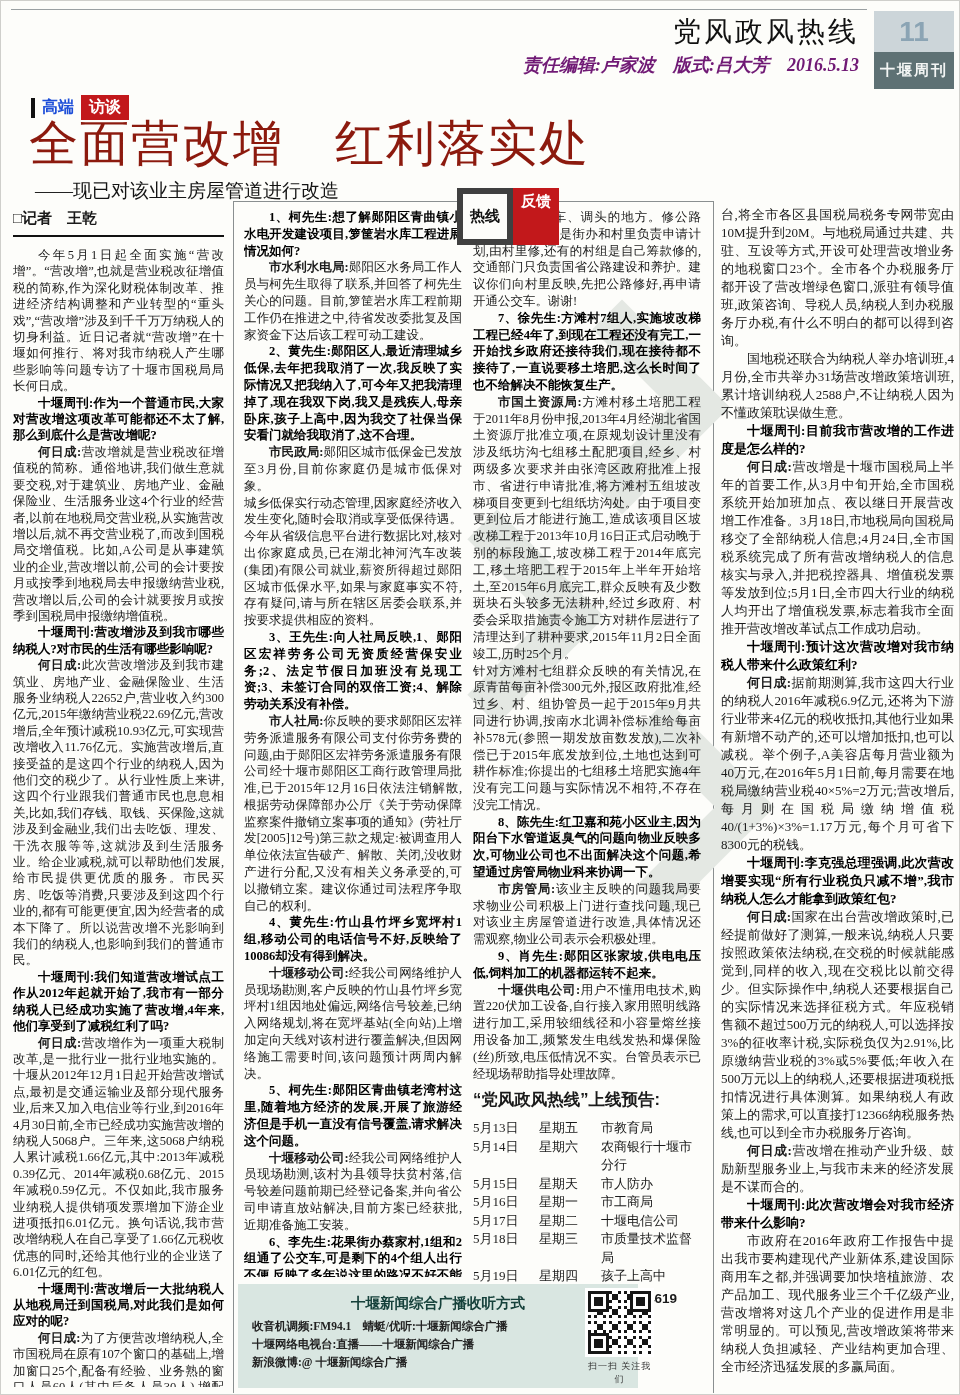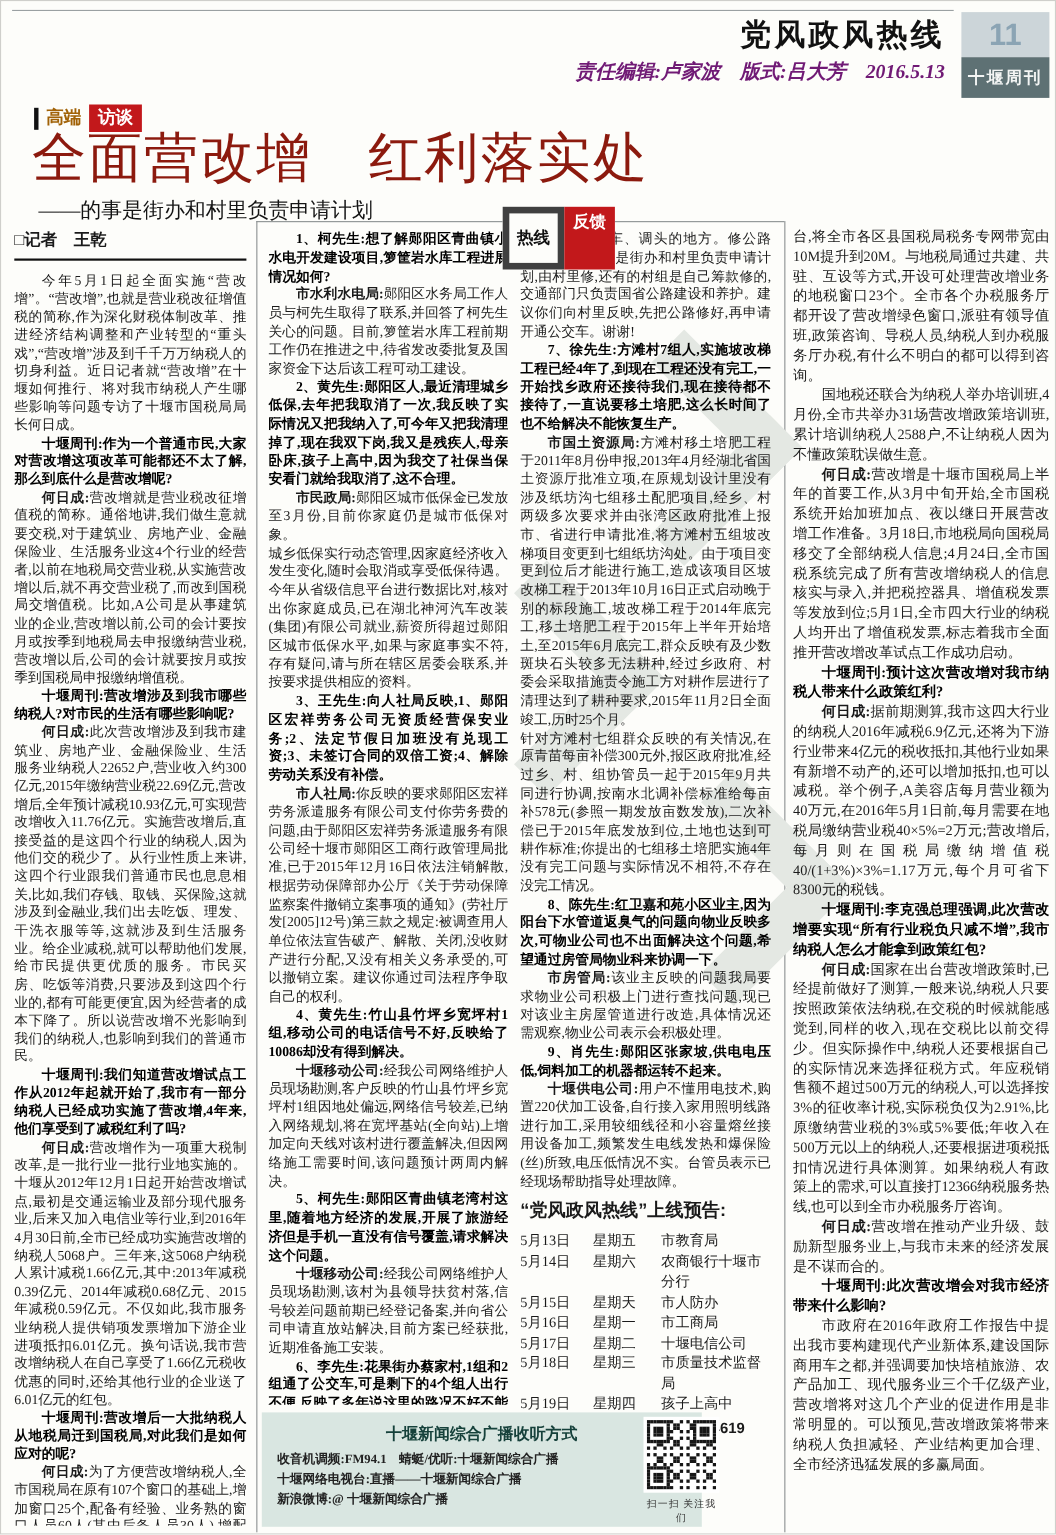--- a/index.html
+++ b/index.html
@@ -5,26 +5,26 @@
   html,body{margin:0;padding:0;background:#e9e9e6;}
   #page{position:relative;width:960px;height:1395px;background:#fdfdfa;margin:0 auto;
         font-family:"Liberation Serif",serif;color:#1a1a1a;overflow:hidden;border:1px solid #cfcfcb;box-sizing:border-box;}
   
   .top-rule{position:absolute;left:10px;top:8px;width:856px;height:1px;background:#9aa0a2;}
   .masthead-box{position:absolute;left:873px;top:10px;width:80px;height:78px;font-family:"Liberation Sans",sans-serif;}
   .masthead-num{height:41px;background:#ccd5d9;color:#8ba4b4;font-size:28px;font-weight:bold;
                 display:flex;align-items:center;justify-content:center;}
   .masthead-name{height:37px;background:#5e7174;color:#f3f5f4;font-size:15px;font-weight:bold;letter-spacing:2px;
                 display:flex;align-items:center;justify-content:center;font-family:"Liberation Serif",serif;}
-  .hd-title{position:absolute;right:100px;top:12px;font-size:28px;font-weight:bold;letter-spacing:3px;color:#111;}
+  .hd-title{position:absolute;right:100px;top:12px;font-size:28px;font-weight:normal;letter-spacing:3px;color:#111;}
   .hd-editors{position:absolute;right:100px;top:52px;font-size:18px;font-weight:bold;font-style:italic;color:#701a75;}
   
   .kicker{position:absolute;left:30px;top:94px;display:flex;align-items:center;gap:7px;font-size:16px;}
   .kicker .bar{width:4px;height:20px;background:#111;}
-  .kicker .k1{font-weight:bold;color:#a16207;}
+  .kicker .k1{font-weight:bold;color:#1d4ed8;}
   .kicker .k2{color:#fff;padding:2px 8px;font-weight:bold;}
   .headline{position:absolute;left:28px;top:110px;width:930px;font-size:49px;font-weight:normal;letter-spacing:2px;}
   .subhead{position:absolute;left:34px;top:177px;font-size:19px;color:#141414;}
   
   .vline{position:absolute;top:200px;width:1px;height:1192px;background:#8a8f90;}
   .hline-top{position:absolute;left:232px;top:200px;width:480px;height:1px;background:#8a8f90;}
   .byline{position:absolute;left:12px;top:208px;width:211px;font-size:15px;font-weight:bold;}
   .byline-rule{position:absolute;left:12px;top:234px;width:211px;height:2px;background:#111;}
   .col{position:absolute;overflow:hidden;z-index:2;}
   #col-article-left {left:12px; top:246px;width:211px;height:1140px;font-size:12.5px;line-height:16.4px;}
@@ -74,21 +74,21 @@
     <div class="masthead-num">11</div>
     <div class="masthead-name">十堰周刊</div>
   </div>
 
   <div class="kicker">
     <span class="bar"></span>
     <span class="k1">高端</span>
     <span class="k2" style="background:#c2181b;">访谈</span>
   </div>
   <h1 class="headline" style="margin:0;color:#8c1a0e;">全面营改增　红利落实处</h1>
-  <div class="subhead">——的事是街办和村里负责申请计划</div>
+  <div class="subhead">——现已对该业主房屋管道进行改造</div>
 
   <div class="byline">□记者　王乾</div>
   <div class="byline-rule"></div>
 
   <div class="vline" style="left:232px;"></div>
   <div class="vline" style="left:712px;"></div>
   <div class="hline-top"></div>
 
   <div class="hot-tab">
     <span class="t1">热线</span>
@@ -126,20 +126,21 @@
       <p class="para a"><b class="plabel">市国土资源局:</b>方滩村移土培肥工程于2011年8月份申报,2013年4月经湖北省国土资源厅批准立项,在原规划设计里没有涉及纸坊沟七组移土配肥项目,经乡、村两级多次要求并由张湾区政府批准上报市、省进行申请批准,将方滩村五组坡改梯项目变更到七组纸坊沟处。由于项目变更到位后才能进行施工,造成该项目区坡改梯工程于2013年10月16日正式启动晚于别的标段施工,坡改梯工程于2014年底完工,移土培肥工程于2015年上半年开始培土,至2015年6月底完工,群众反映有及少数斑块石头较多无法耕种,经过乡政府、村委会采取措施责令施工方对耕作层进行了清理达到了耕种要求,2015年11月2日全面竣工,历时25个月。</p>
       <p class="para cont">针对方滩村七组群众反映的有关情况,在原青苗每亩补偿300元外,报区政府批准,经过乡、村、组协管员一起于2015年9月共同进行协调,按南水北调补偿标准给每亩补578元(参照一期发放亩数发放),二次补偿已于2015年底发放到位,土地也达到可耕作标准;你提出的七组移土培肥实施4年没有完工问题与实际情况不相符,不存在没完工情况。</p>
       <p class="para q"><b class="plabel">8、陈先生:</b>红卫嘉和苑小区业主,因为阳台下水管道返臭气的问题向物业反映多次,可物业公司也不出面解决这个问题,希望通过房管局物业科来协调一下。</p>
       <p class="para a"><b class="plabel">市房管局:</b>该业主反映的问题我局要求物业公司积极上门进行查找问题,现已对该业主房屋管道进行改造,具体情况还需观察,物业公司表示会积极处理。</p>
       <p class="para q"><b class="plabel">9、肖先生:</b>郧阳区张家坡,供电电压低,饲料加工的机器都运转不起来。</p>
       <p class="para a"><b class="plabel">十堰供电公司:</b>用户不懂用电技术,购置220伏加工设备,自行接入家用照明线路进行加工,采用较细线径和小容量熔丝接用设备加工,频繁发生电线发热和爆保险(丝)所致,电压低情况不实。台管员表示已经现场帮助指导处理故障。</p>
     </div>
   <div class="col" id="col-article-right">
       <p class="para cont">台,将全市各区县国税局税务专网带宽由10M提升到20M。与地税局通过共建、共驻、互设等方式,开设可处理营改增业务的地税窗口23个。全市各个办税服务厅都开设了营改增绿色窗口,派驻有领导值班,政策咨询、导税人员,纳税人到办税服务厅办税,有什么不明白的都可以得到咨询。</p>
       <p class="para p">国地税还联合为纳税人举办培训班,4月份,全市共举办31场营改增政策培训班,累计培训纳税人2588户,不让纳税人因为不懂政策耽误做生意。</p>
+      <p class="para q"><b class="plabel">十堰周刊:</b>目前我市营改增的工作进度是怎么样的?</p>
       <p class="para a"><b class="plabel">何日成:</b>营改增是十堰市国税局上半年的首要工作,从3月中旬开始,全市国税系统开始加班加点、夜以继日开展营改增工作准备。3月18日,市地税局向国税局移交了全部纳税人信息;4月24日,全市国税系统完成了所有营改增纳税人的信息核实与录入,并把税控器具、增值税发票等发放到位;5月1日,全市四大行业的纳税人均开出了增值税发票,标志着我市全面推开营改增改革试点工作成功启动。</p>
       <p class="para q"><b class="plabel">十堰周刊:</b>预计这次营改增对我市纳税人带来什么政策红利?</p>
       <p class="para a"><b class="plabel">何日成:</b>据前期测算,我市这四大行业的纳税人2016年减税6.9亿元,还将为下游行业带来4亿元的税收抵扣,其他行业如果有新增不动产的,还可以增加抵扣,也可以减税。举个例子,A美容店每月营业额为40万元,在2016年5月1日前,每月需要在地税局缴纳营业税40×5%=2万元;营改增后,每月则在国税局缴纳增值税40/(1+3%)×3%=1.17万元,每个月可省下8300元的税钱。</p>
       <p class="para q"><b class="plabel">十堰周刊:</b>李克强总理强调,此次营改增要实现“所有行业税负只减不增”,我市纳税人怎么才能拿到政策红包?</p>
       <p class="para a"><b class="plabel">何日成:</b>国家在出台营改增政策时,已经提前做好了测算,一般来说,纳税人只要按照政策依法纳税,在交税的时候就能感觉到,同样的收入,现在交税比以前交得少。但实际操作中,纳税人还要根据自己的实际情况来选择征税方式。年应税销售额不超过500万元的纳税人,可以选择按3%的征收率计税,实际税负仅为2.91%,比原缴纳营业税的3%或5%要低;年收入在500万元以上的纳税人,还要根据进项税抵扣情况进行具体测算。如果纳税人有政策上的需求,可以直接打12366纳税服务热线,也可以到全市办税服务厅咨询。</p>
       <p class="para a"><b class="plabel">何日成:</b>营改增在推动产业升级、鼓励新型服务业上,与我市未来的经济发展是不谋而合的。</p>
       <p class="para q"><b class="plabel">十堰周刊:</b>此次营改增会对我市经济带来什么影响?</p>
       <p class="para p">市政府在2016年政府工作报告中提出我市要构建现代产业新体系,建设国际商用车之都,并强调要加快培植旅游、农产品加工、现代服务业三个千亿级产业,营改增将对这几个产业的促进作用是非常明显的。可以预见,营改增政策将带来纳税人负担减轻、产业结构更加合理、全市经济迅猛发展的多赢局面。</p>
     </div>
 

